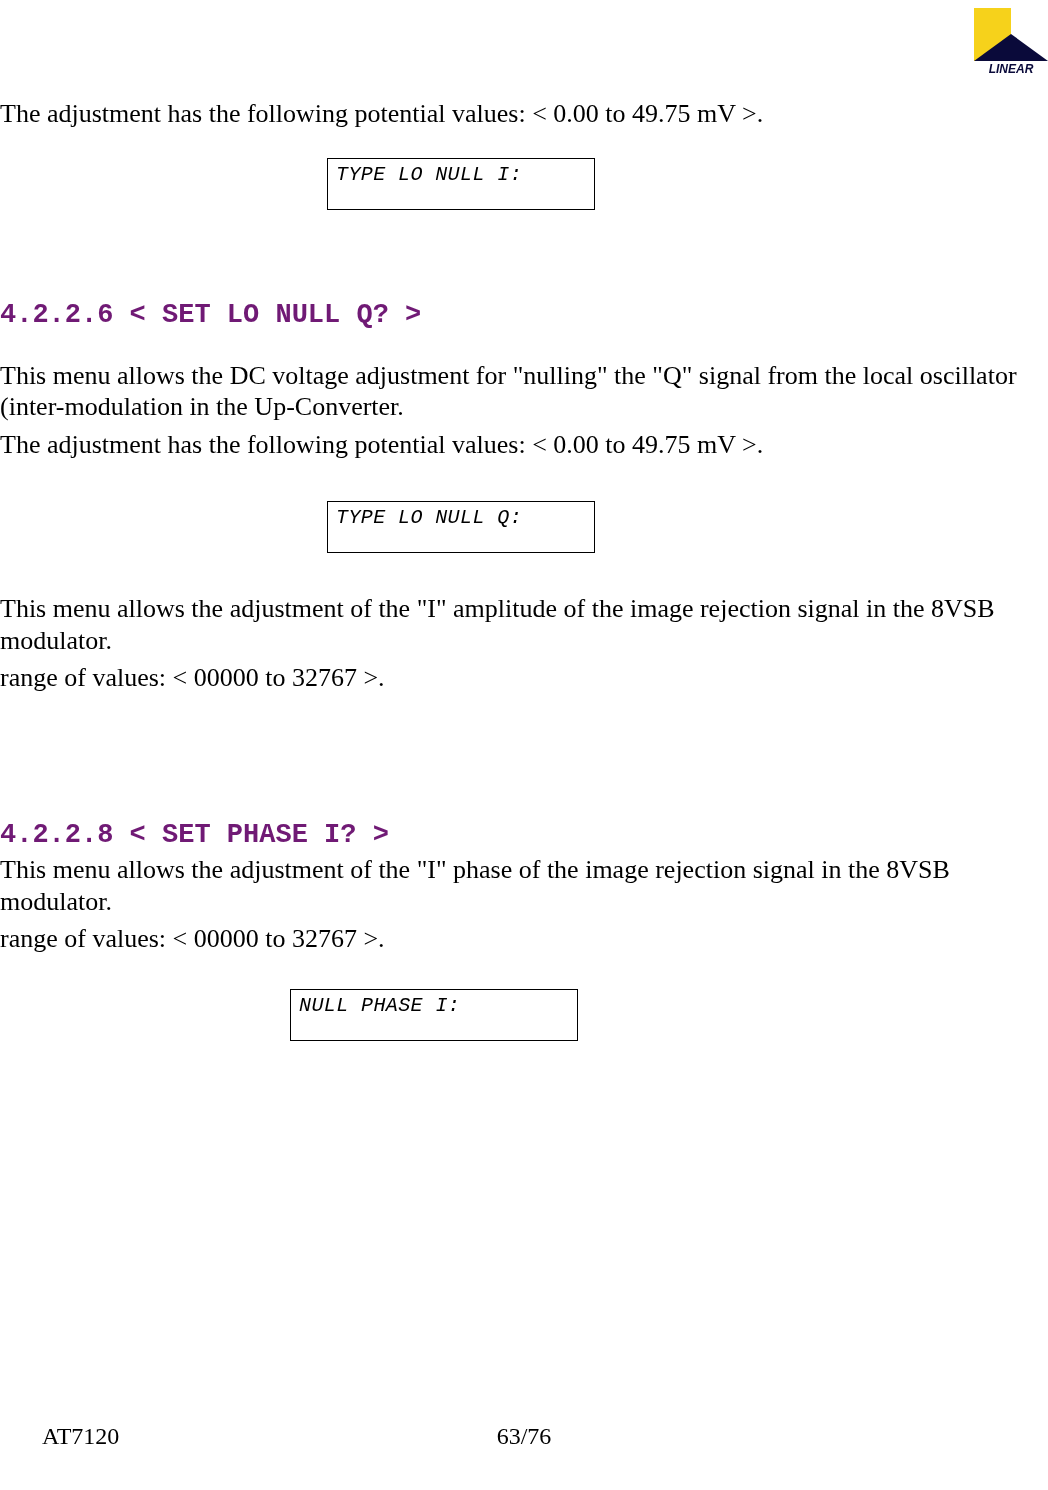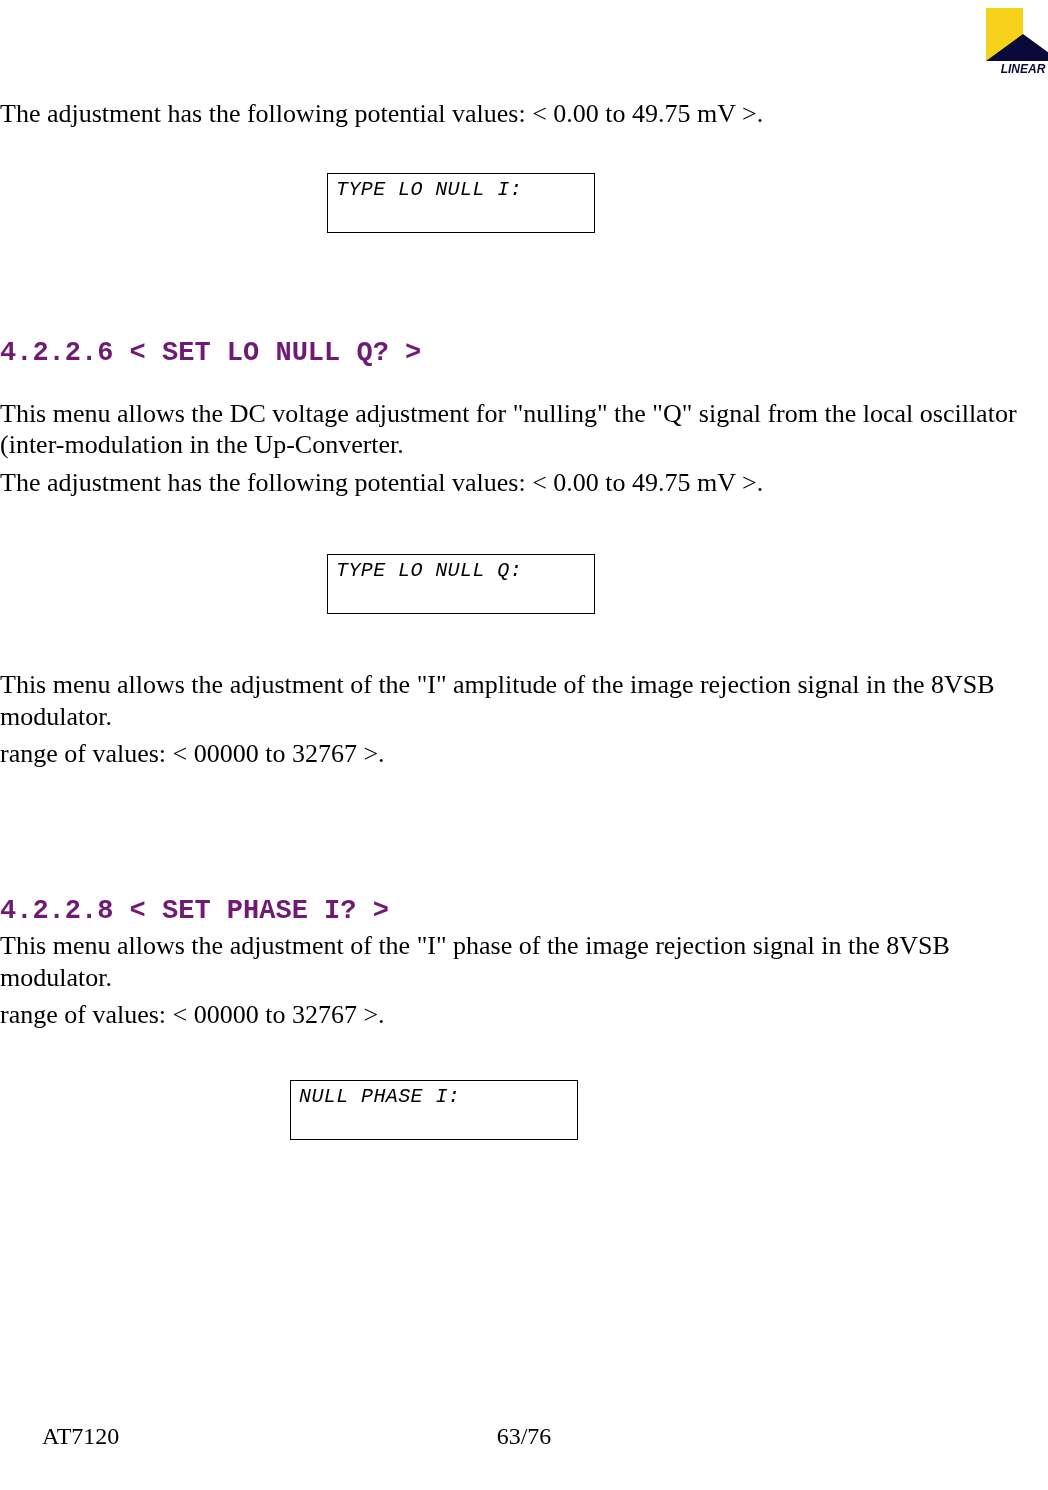--- a/index.html
+++ b/index.html
@@ -17,21 +17,21 @@
     .page {
       position: relative;
       width: 1048px;
       height: 1490px;
       padding: 0;
     }
     .logo {
       position: absolute;
       top: 8px;
       right: 0;
-      width: 62px;
+      width: 74px;
       height: 68px;
     }
     .content {
       position: absolute;
       top: 98px;
       left: 0;
       right: 0;
       padding: 0;
     }
     .para {
@@ -42,22 +42,22 @@
     .heading {
       font-family: Liberation Mono, monospace;
       font-weight: bold;
       font-size: 27px;
       color: #701a75;
       margin: 0 0 30px 0;
     }
     .display-box {
       border: 1.6px solid #000;
       width: 268px;
-      height: 60px;
-      margin: 15px auto;
+      height: 52px;
+      margin: 0 auto;
       padding: 4px 8px 0 8px;
       font-family: "Courier New", Courier, monospace;
       font-style: italic;
       font-size: 20px;
       letter-spacing: 0.4px;
       line-height: 1.15;
       box-sizing: border-box;
     }
     .display-wrap {
       text-align: left;

